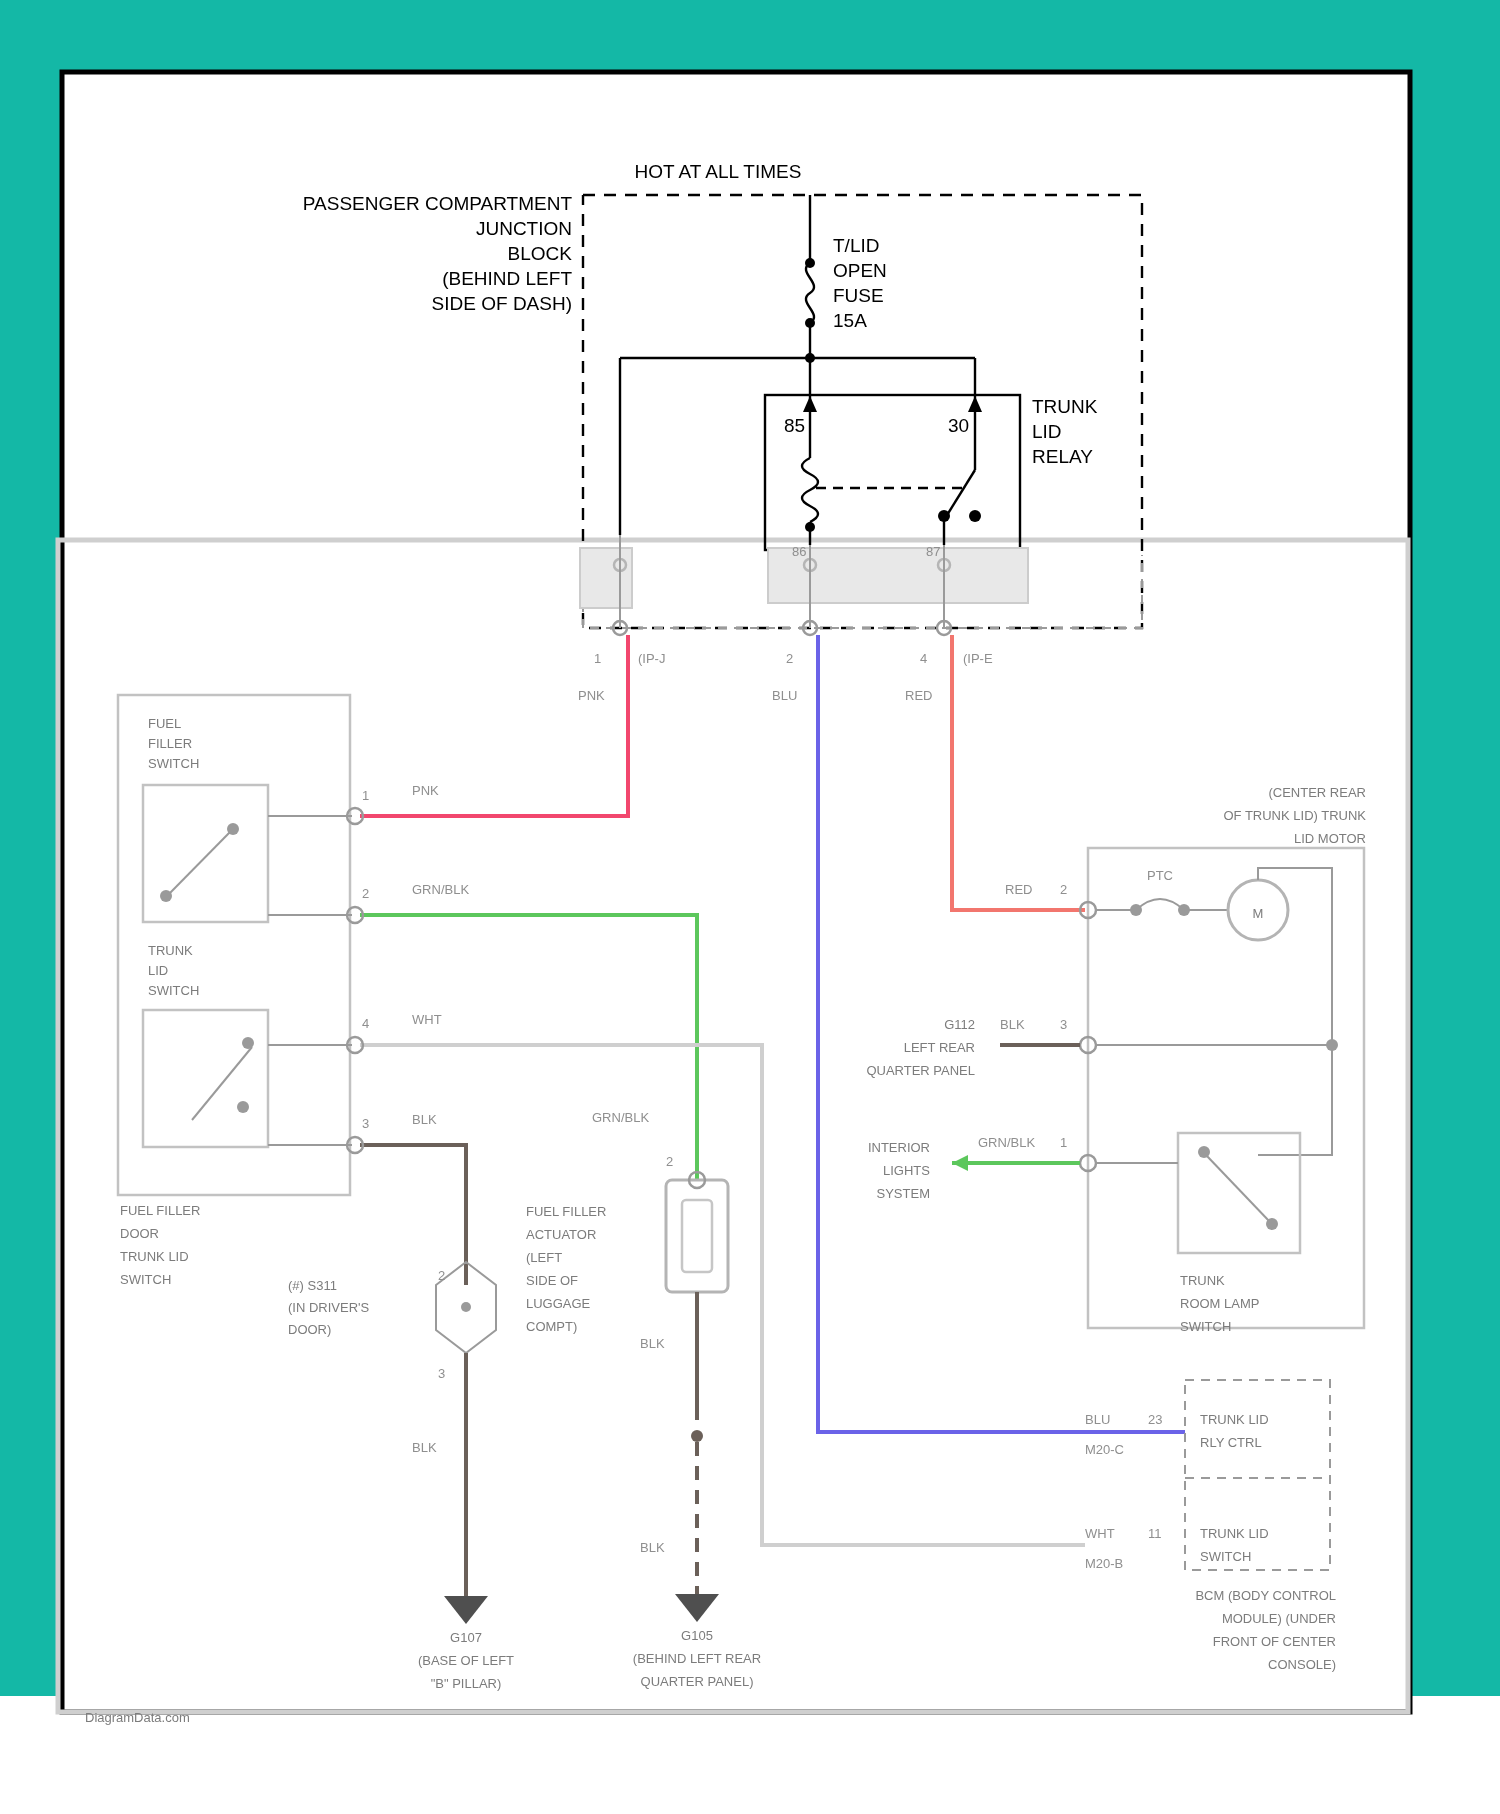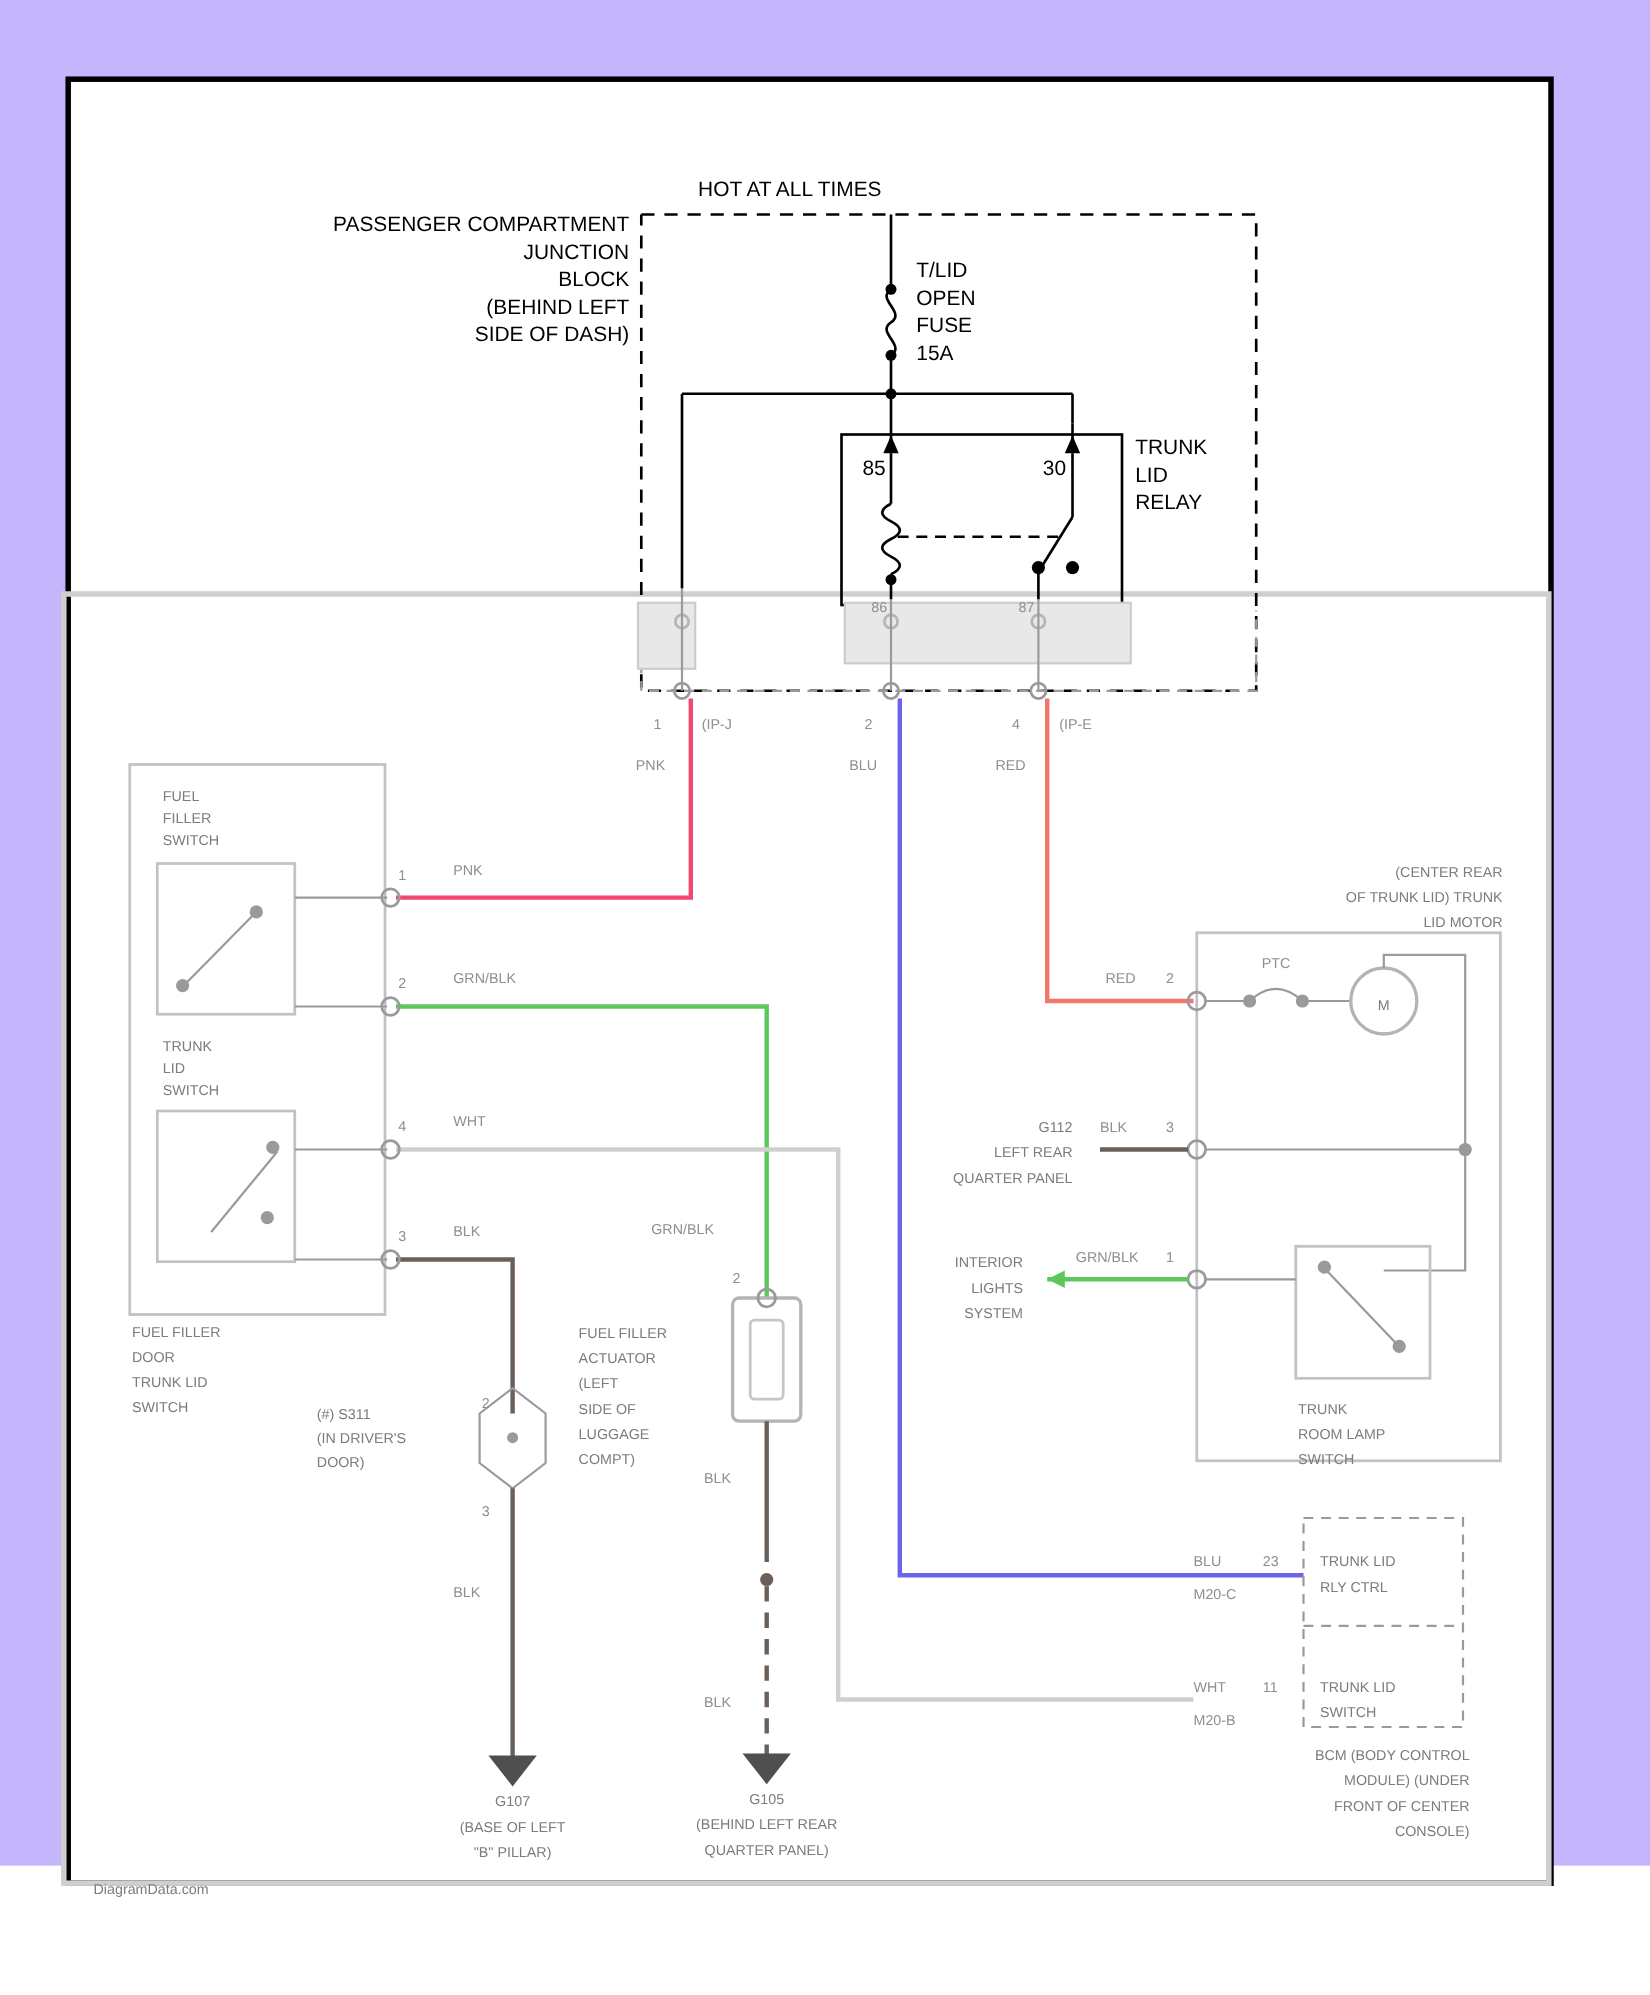--- a/index.html
+++ b/index.html
@@ -13,21 +13,21 @@
     font-family: "Liberation Sans", sans-serif;
     position: relative;
     overflow: hidden;
   }
   #sheet {
     position: absolute;
     left: 0;
     top: 0;
     width: 1500px;
     height: 1696px;
-    background: #c4b5fd;
+    background: #14b8a6;
   }
   svg#diagram {
     position: absolute;
     left: 0;
     top: 0;
     width: 1500px;
     height: 1814px;
   }
   .lbl {
     font-family: "Liberation Sans", sans-serif;

